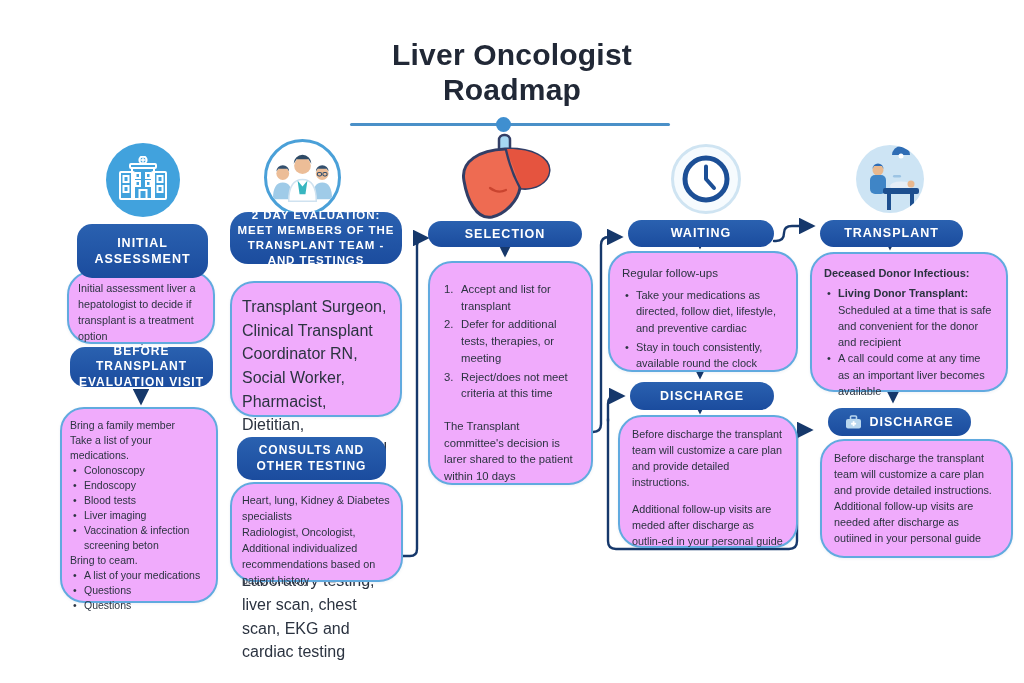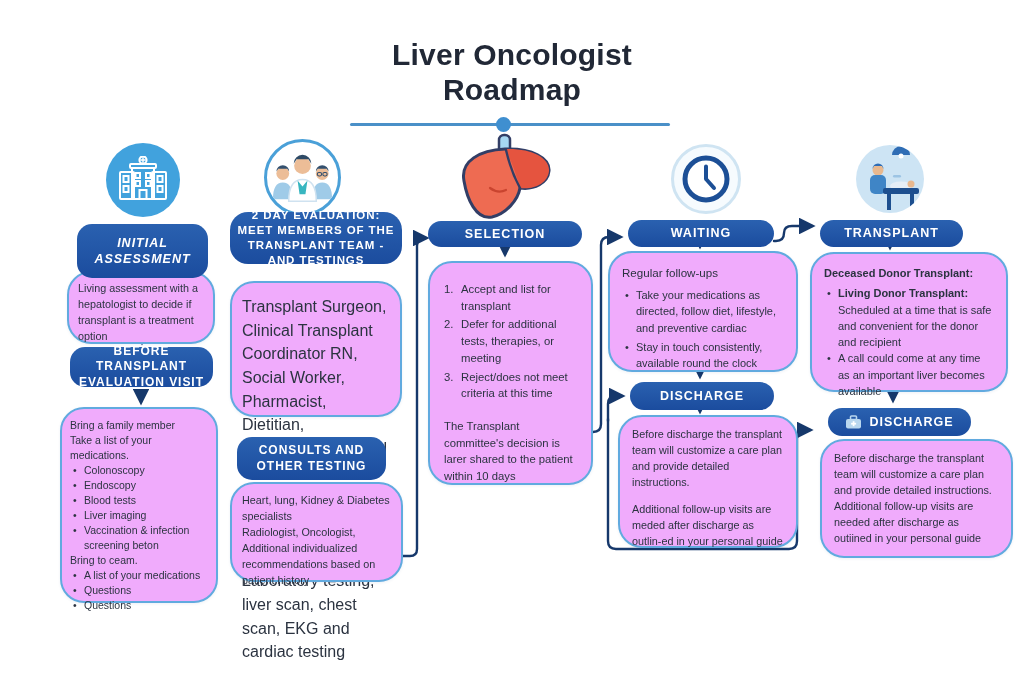--- a/index.html
+++ b/index.html
@@ -138,25 +138,25 @@
       <rect x="14" y="30" width="16" height="19" rx="5" fill="#3f85c6"></rect>
       <ellipse cx="45" cy="41" rx="11" ry="4.5" fill="#e6eef6"></ellipse>
       <circle cx="55" cy="39" r="3.5" fill="#e8b88e"></circle>
       <rect x="27" y="43" width="36" height="6" rx="2" fill="#1d4f8f"></rect>
       <rect x="31" y="49" width="4" height="16" fill="#1d4f8f"></rect>
       <rect x="54" y="49" width="4" height="16" fill="#1d4f8f"></rect>
       <rect x="37" y="30" width="8" height="2.4" rx="1.2" fill="#9cc4e4"></rect>
     </svg>
   </div>
 
-  <div class="pill" style="left:77px;top:224px;width:131px;height:54px;font-size:12.5px;font-style:italic;">
+  <div class="pill" style="left:77px;top:224px;width:131px;height:54px;font-size:12.5px;">
     <span>INITIAL ASSESSMENT</span>
   </div>
   <div class="box" style="left:67px;top:271px;width:148px;height:73px;padding:8px 9px;font-size:10.8px;">
-    <span>Living assessment with a hepatologist to decide if transplant is a treatment option</span>
+    <span>Initial assessment liver a hepatologist to decide if transplant is a treatment option</span>
   </div>
   <div class="pill" style="left:70px;top:347px;width:143px;height:40px;font-size:12px;">
     <span>BEFORE TRANSPLANT EVALUATION VISIT</span>
   </div>
   <div class="box" style="left:60px;top:407px;width:158px;height:196px;padding:9px 8px;font-size:10.5px;line-height:1.43;">
     <div>Bring a family member</div>
     <div>Take a list of your medications.</div>
     <div class="bul">Colonoscopy</div>
     <div class="bul">Endoscopy</div>
     <div class="bul">Blood tests</div>
@@ -212,21 +212,21 @@
   <div class="box" style="left:618px;top:415px;width:180px;height:133px;padding:10px 12px;font-size:10.8px;">
     <div>Before discharge the transplant team will customize a care plan and provide detailed instructions.</div>
     <div class="gap" style="height:11px;"></div>
     <div>Additional follow-up visits are meded after discharge as outlin-ed in your personal guide</div>
   </div>
 
   <div class="pill" style="left:820px;top:220px;width:143px;height:27px;font-size:12.5px;">
     <span>TRANSPLANT</span>
   </div>
   <div class="box" style="left:810px;top:252px;width:198px;height:140px;padding:11px 12px;font-size:11px;">
-    <div class="b" style="margin-bottom:4px;">Deceased Donor Transplant:</div>
+    <div class="b" style="margin-bottom:4px;">Deceased Donor Infectious:</div>
     <div class="bul">
       <span class="b">Living Donor Transplant:</span>
       <span>Scheduled at a time that is safe and convenient for the donor and recipient</span>
     </div>
     <div class="bul" style="margin-bottom:2px;">A call could come at any time as an important liver becomes available</div>
   </div>
   <div class="pill" style="left:828px;top:408px;width:143px;height:28px;font-size:12.5px;">
     <span class="bc-icon">
       <svg width="17" height="14" viewBox="0 0 17 14">
         <rect x="1" y="4" width="15" height="9.5" rx="2" fill="#b9d7ef"></rect>

